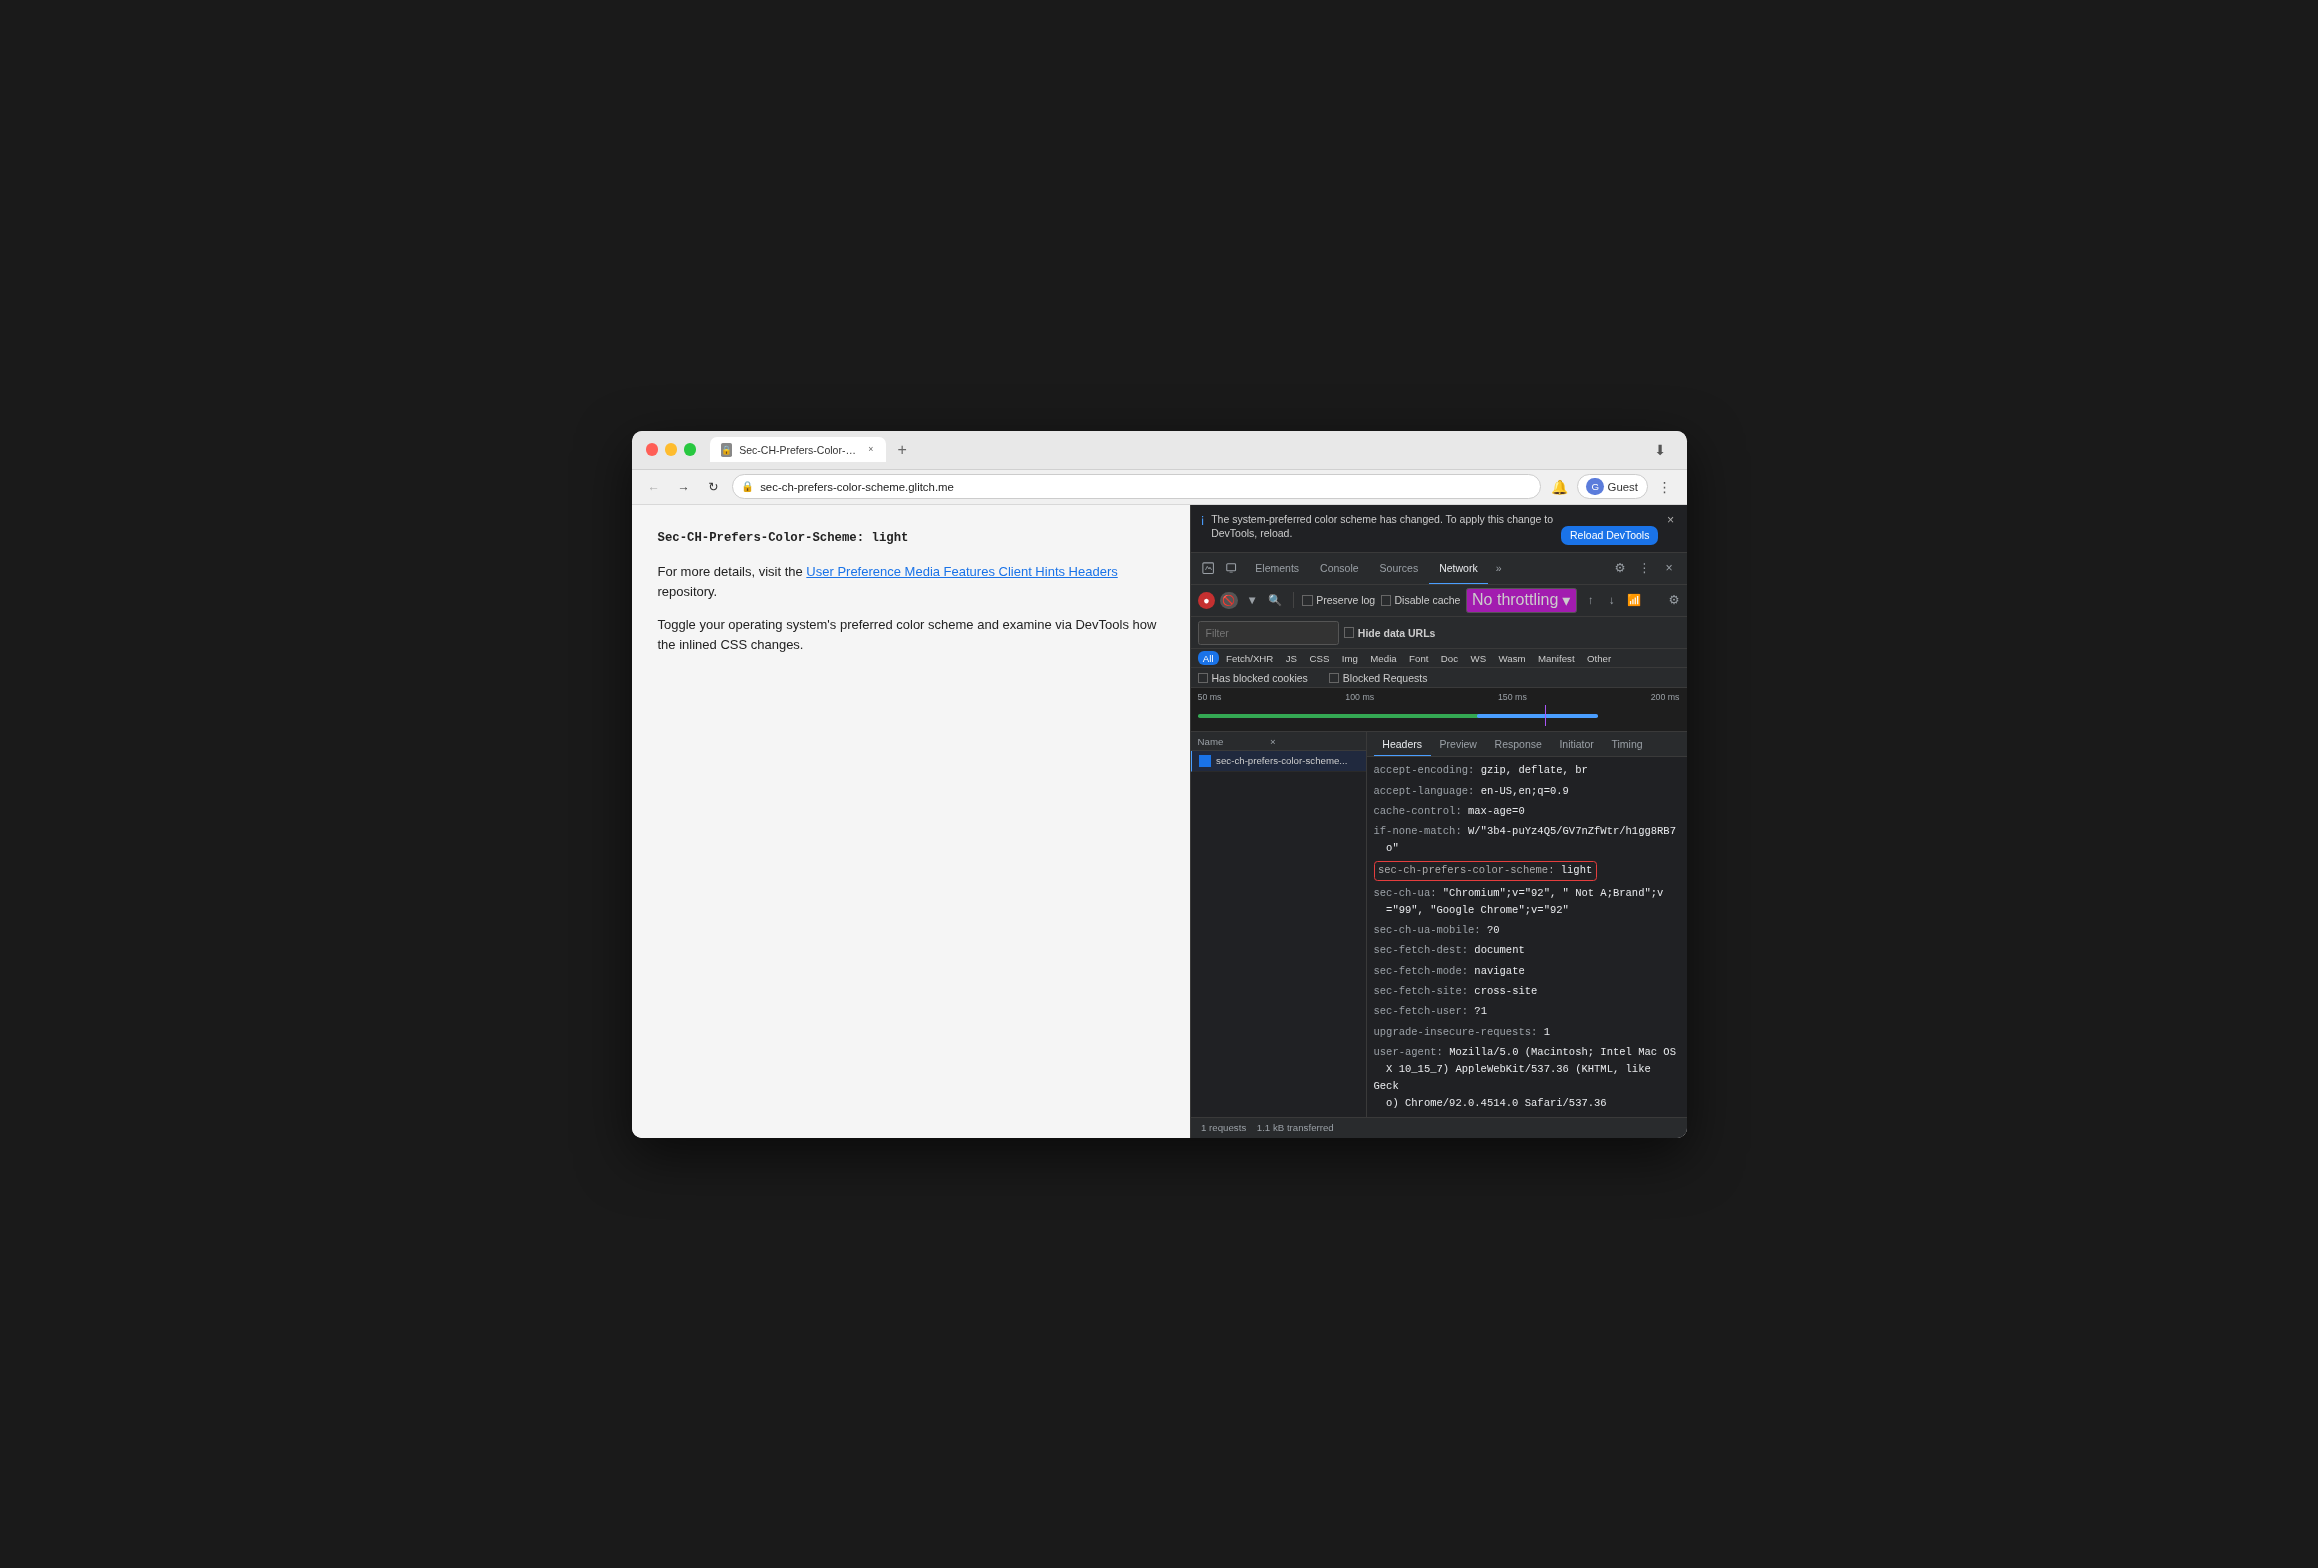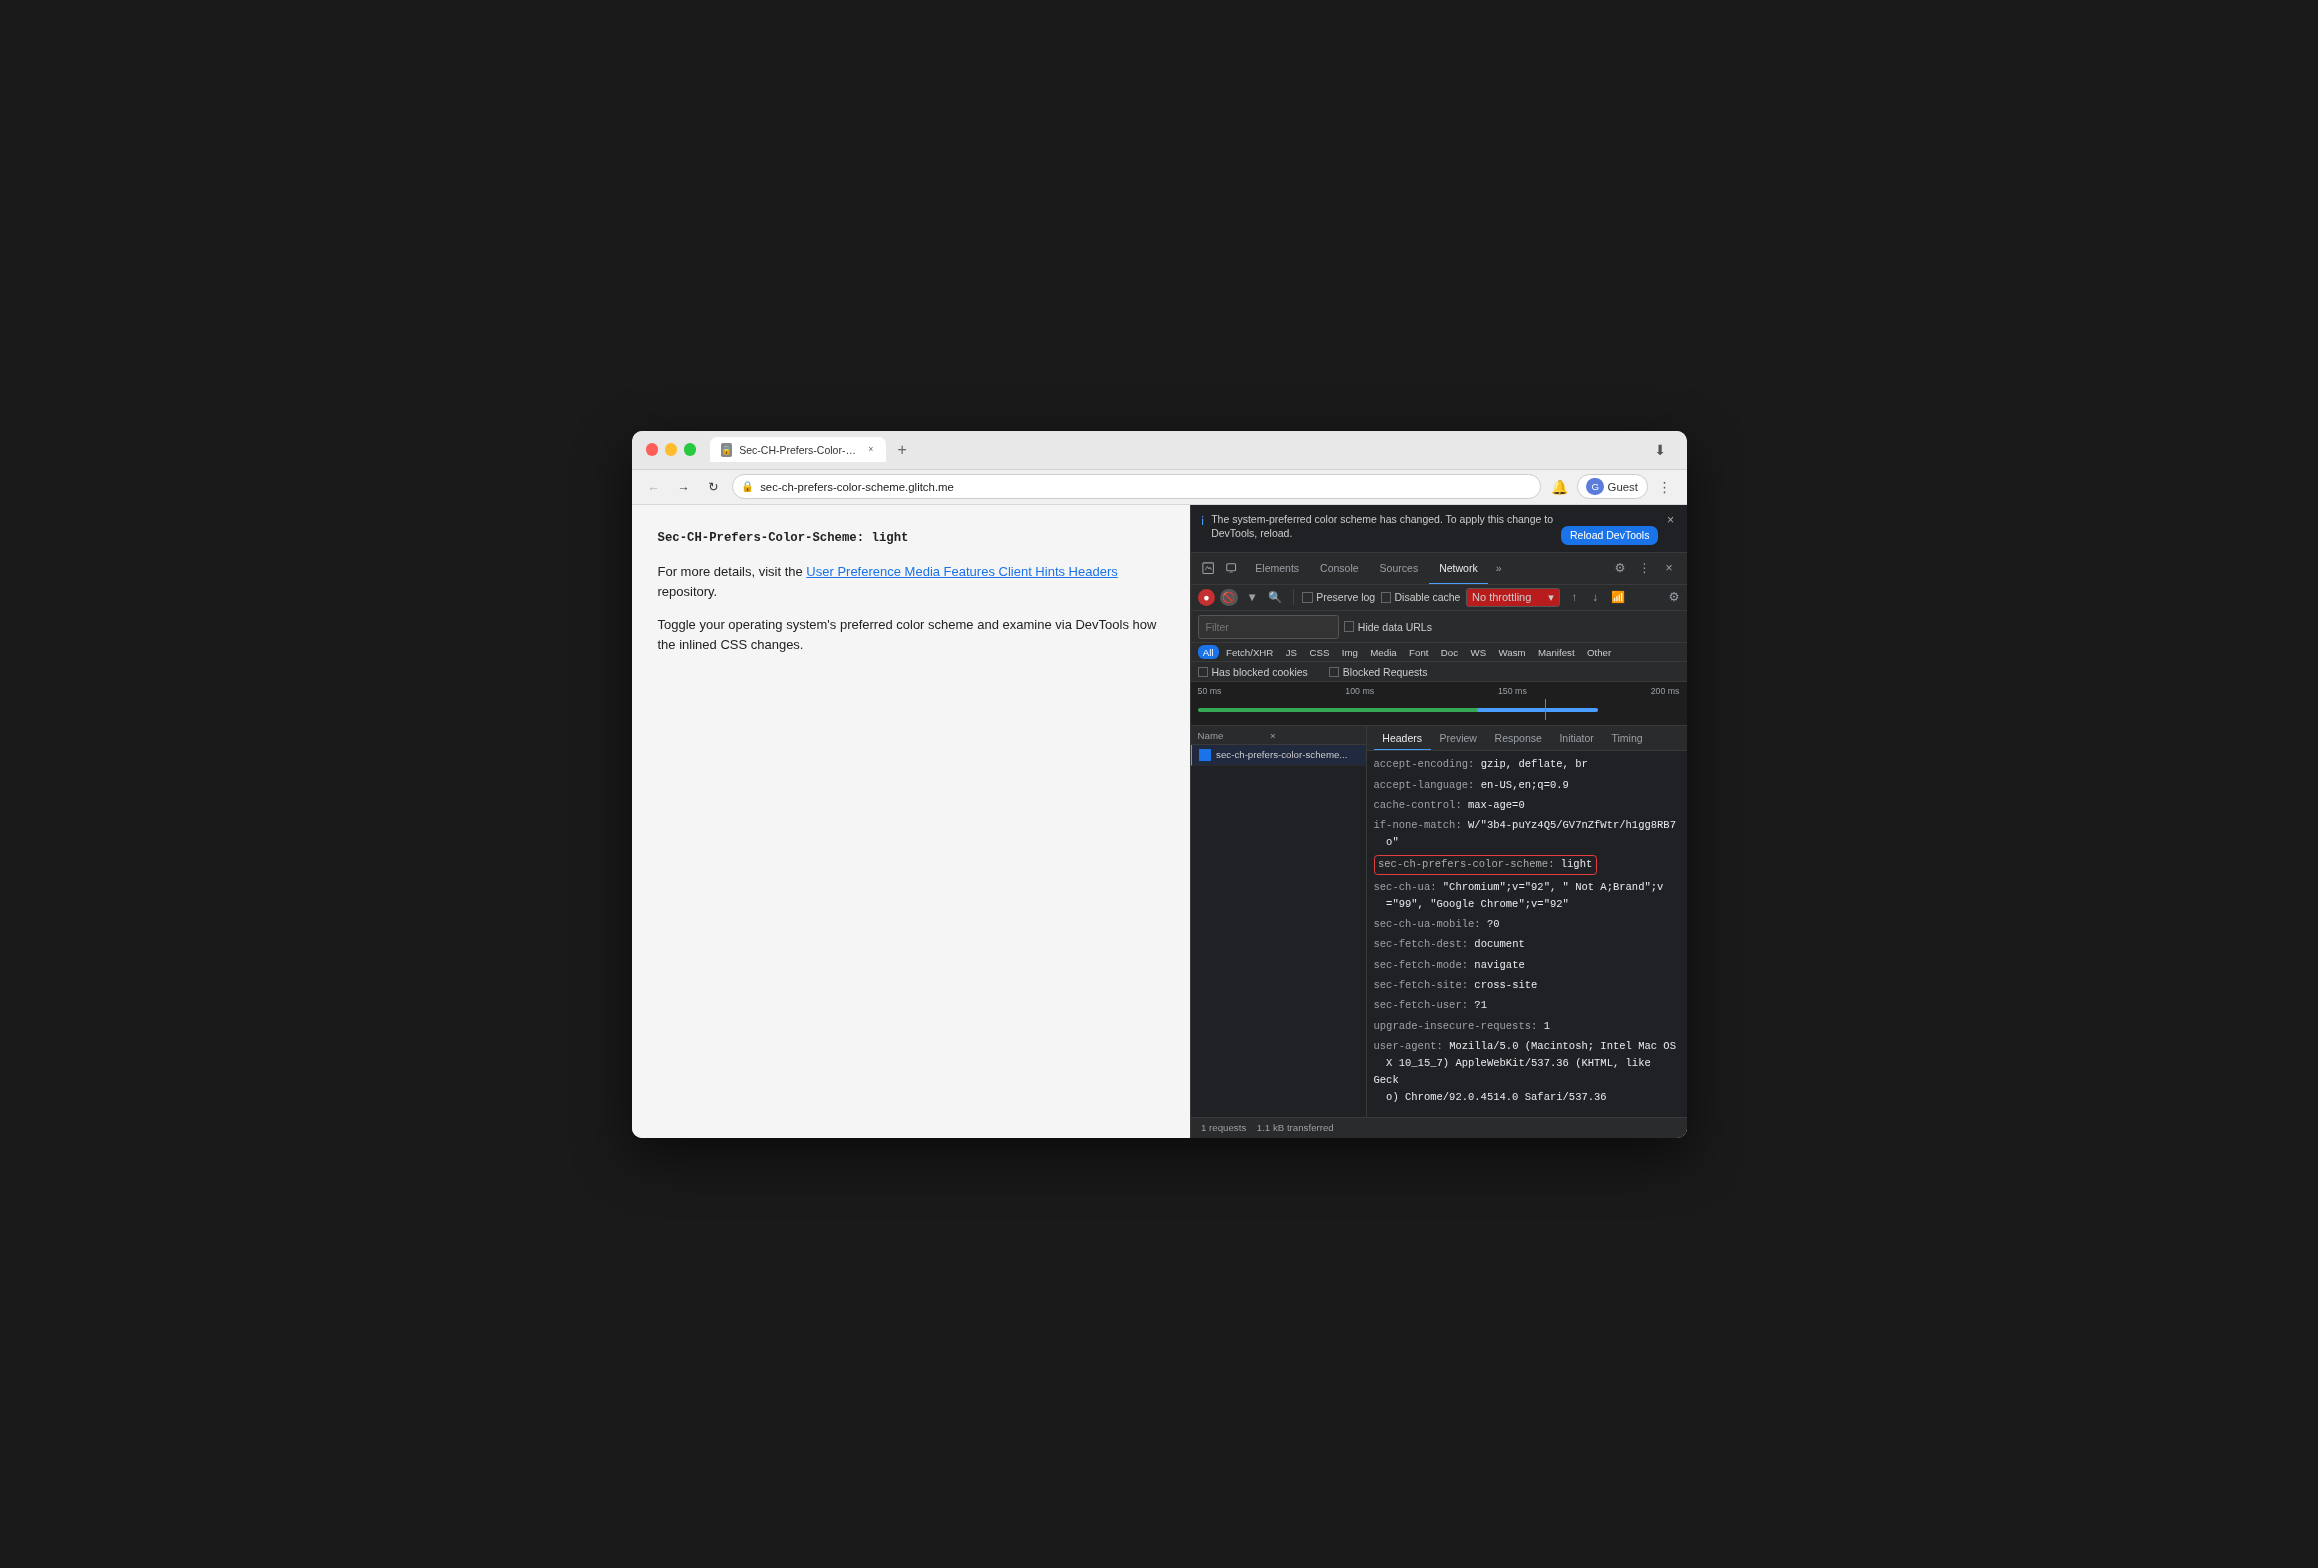--- a/index.html
+++ b/index.html
@@ -370,26 +370,26 @@
     .nt-checkbox {
       width: 10.5px;
       height: 10.5px;
       border: 0.9px solid #666;
       background: transparent;
       display: inline-block;
     }
     .nt-throttle {
       display: flex;
       align-items: center;
-      gap: 17px;
-      background: #b91c1c;
+      gap: 4px;
+      background: #a21caf;
       border: 0.9px solid #555;
       border-radius: 2.6px;
       padding: 1.8px 5.3px;
-      font-size: 11px;
+      font-size: 16px;
       color: #ccc;
       cursor: pointer;
     }
     .nt-settings {
       margin-left: auto;
       color: #9aa0a6;
       cursor: pointer;
       font-size: 12.3px;
     }
     .nt-upload-download {
@@ -416,20 +416,21 @@
       color: #ccc;
       width: 141px;
       height: 24px;
     }
     .hide-data-urls {
       display: flex;
       align-items: center;
       gap: 3.5px;
       font-size: 10.5px;
       color: #ccc;
+      font-weight: bold;
     }
     .filter-types {
       display: flex;
       align-items: center;
       gap: 1.8px;
       flex-wrap: wrap;
     }
     .ft-btn {
       padding: 1.8px 5.3px;
       font-size: 9.7px;

